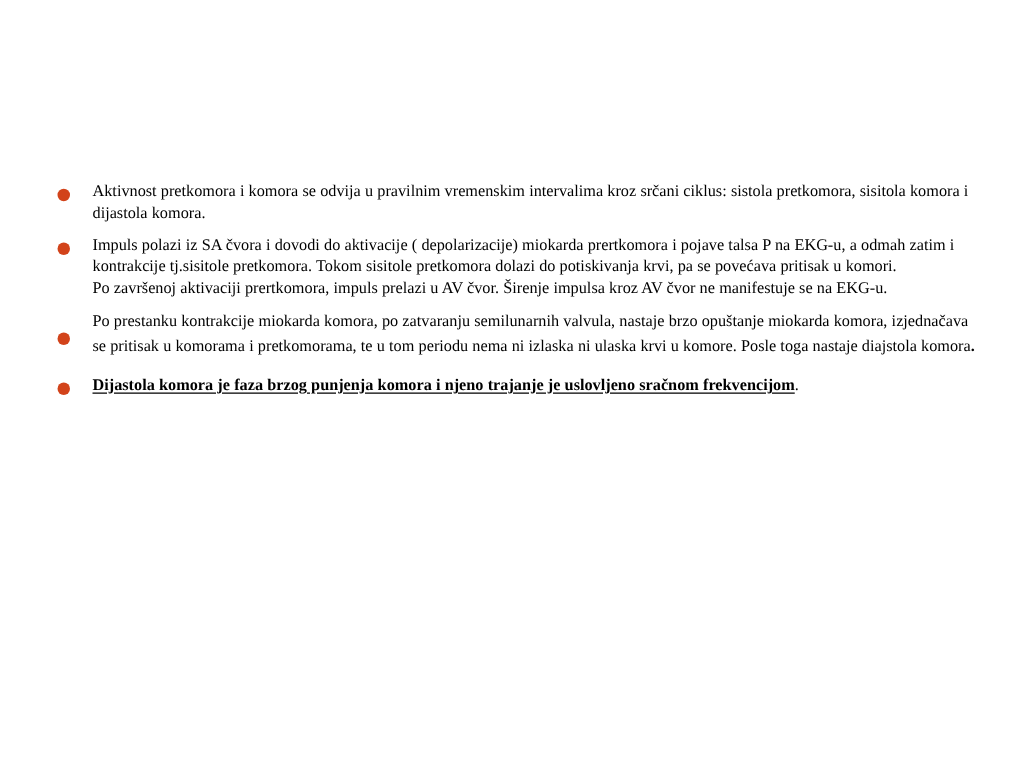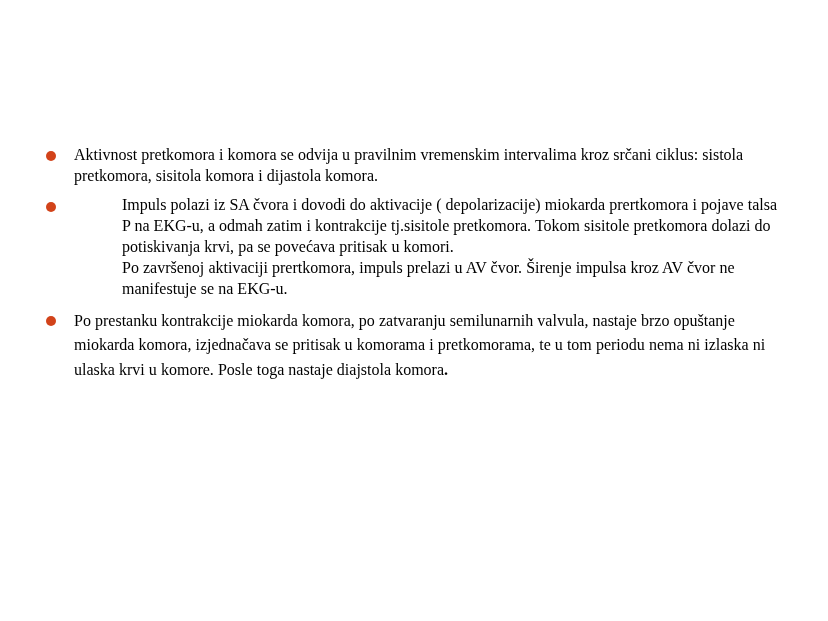--- a/index.html
+++ b/index.html
@@ -49,39 +49,39 @@
   .bullet-dot {
     display: block;
     width: 10px;
     height: 10px;
     border-radius: 50%;
     background: #D2431A;
   }
 
   .bullet-text {
     flex: 1 1 auto;
-    font-size: 16px;
+    font-size: 13px;
     line-height: 1.32;
     text-align: left;
     word-spacing: 0.1px;
   }
 
   
   .item-4 .bullet-text {
     line-height: 1.52;
   }
 
   .item-4 {
     margin-bottom: 12px;
+    align-items: center;
   }
 
   .item-2 .bullet-text,
   .item-3 .bullet-text {
     line-height: 1.31;
-    margin-left: 48px;
   }
 
   .strong-underline {
     font-weight: bold;
     text-decoration: underline;
     text-underline-offset: 2px;
   }
 
   .bold-period {
     font-weight: bold;
@@ -116,15 +116,21 @@
     </div>
 
 
     <div class="bullet-item item-4">
       <span class="bullet-marker">
         <span class="bullet-dot" style="background: rgb(210, 67, 26);"></span>
       </span>
       <span class="bullet-text"><span>Po prestanku kontrakcije miokarda komora, po zatvaranju semilunarnih valvula, nastaje brzo opuštanje miokarda komora, izjednačava se pritisak u komorama i pretkomorama, te u tom periodu nema ni izlaska ni ulaska krvi u komore. Posle toga nastaje diajstola komora</span><span class="bold-period">.</span></span>
     </div>
 
+    <div class="bullet-item item-5">
+      <span class="bullet-marker">
+        <span class="bullet-dot" style="background: rgb(210, 67, 26);"></span>
+      </span>
+      <span class="bullet-text"><span class="strong-underline">Dijastola komora je faza brzog punjenja komora i njeno trajanje je uslovljeno sračnom frekvencijom</span><span class="trailing-period">.</span></span>
+    </div>
 
   </div>
 </div>
 
 </body></html>

